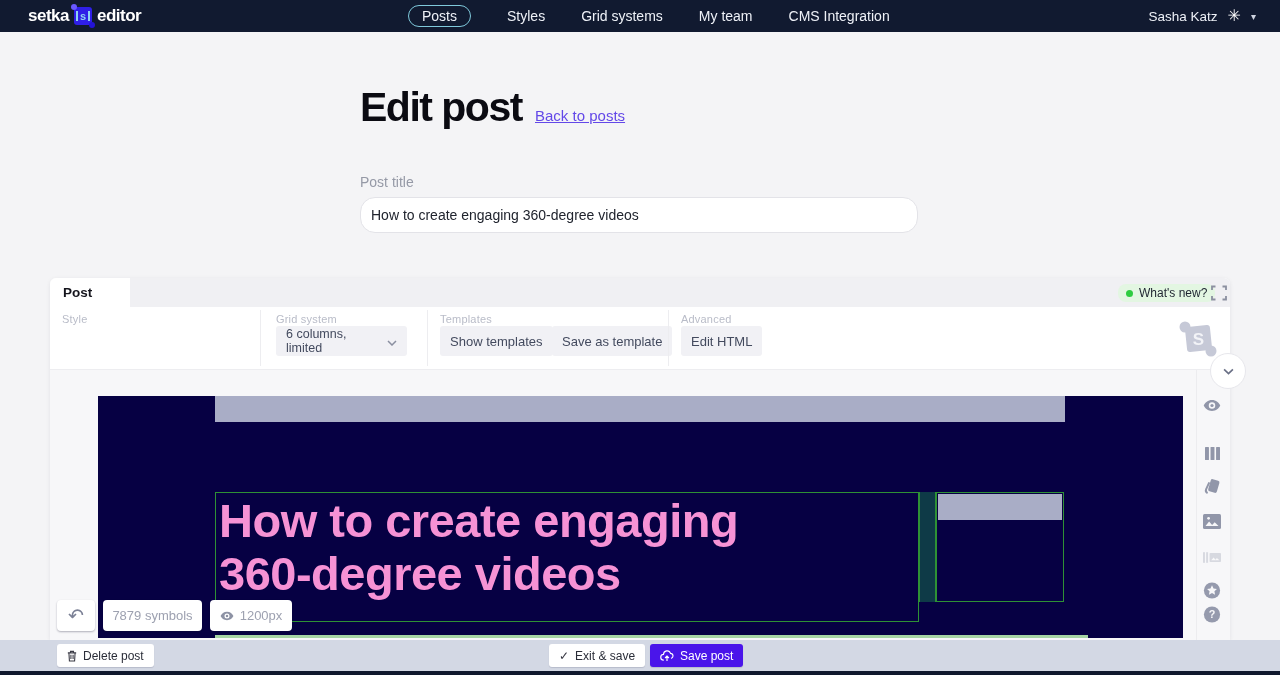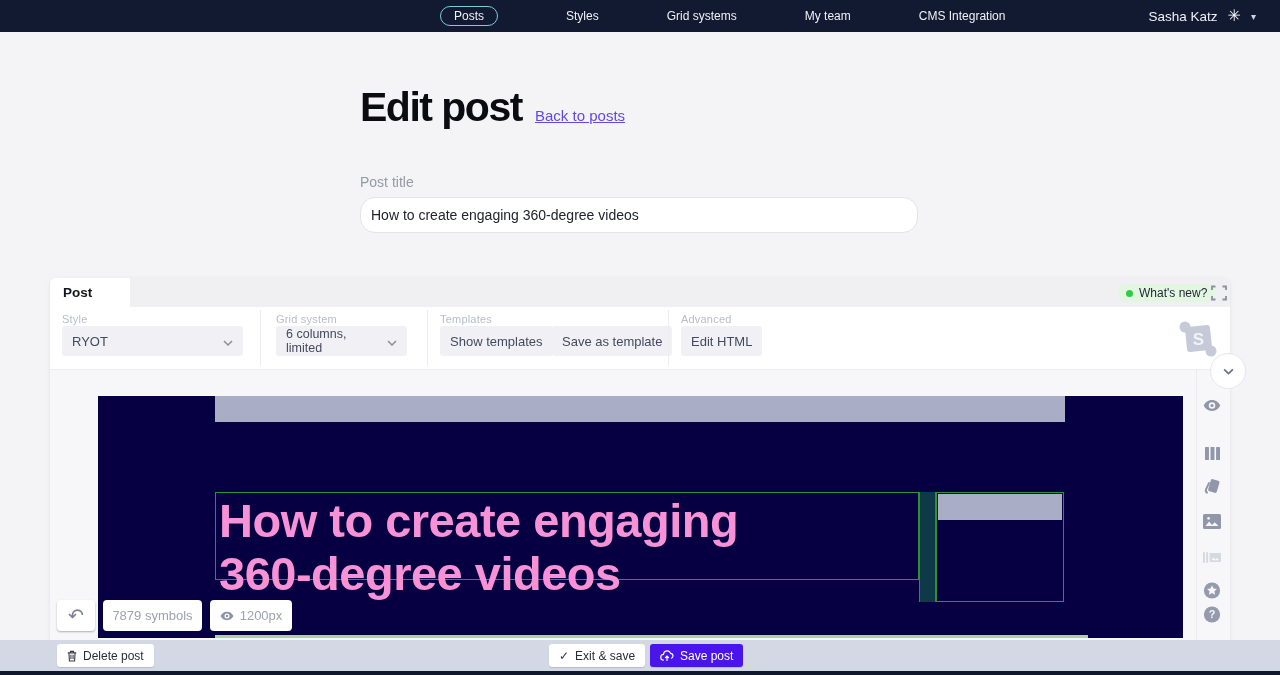--- a/index.html
+++ b/index.html
@@ -10,21 +10,21 @@
   
   .topnav { position:absolute; left:0; top:0; width:1280px; height:32px; background:#111a30; display:flex; align-items:center; }
   .logo { position:absolute; left:28px; top:0; height:32px; display:flex; align-items:center; gap:5px; }
   .logo .word { color:#fff; font-weight:800; font-size:17px; letter-spacing:-0.5px; }
   .logo-mark { position:relative; width:18px; height:18px; background:#2f1fe8; border-radius:3px; display:flex; align-items:center; justify-content:center; gap:2px; }
   .logo-mark .bar { width:1.5px; height:10px; background:#8fd4f2; }
   .logo-mark .s { color:#8fd4f2; font-weight:800; font-size:11px; line-height:1; }
   .logo-mark .dot-tl { position:absolute; left:-3px; top:-3px; width:6px; height:6px; border-radius:50%; background:#6a58ff; }
   .logo-mark .dot-br { position:absolute; right:-3px; bottom:-3px; width:6px; height:6px; border-radius:50%; background:#2413d6; }
   .nav-items { position:absolute; left:408px; top:0; height:32px; display:flex; align-items:center; gap:36px; }
-  .nav-item { color:#eef1f7; font-size:12px; cursor:pointer; white-space:nowrap;margin-left:32px; }
+  .nav-item { color:#eef1f7; font-size:14px; cursor:pointer; white-space:nowrap; }
   .nav-item.active { border:1.5px solid #7fc9db; border-radius:12px; padding:2px 13px; }
   .nav-user { position:absolute; right:24px; top:0; height:32px; display:flex; align-items:center; gap:10px; }
   .nav-user .uname { color:#eef1f7; font-size:13.5px; }
   .gear { color:#fff; font-size:16px; line-height:1; cursor:pointer; }
   .caret { color:#cfd4e0; font-size:10px; cursor:pointer; }
 
   
   .page-title { position:absolute; left:360px; top:84px; font-size:41px; font-weight:900; letter-spacing:-1.5px; color:#0b0b12; }
   .back-link { position:absolute; left:535px; top:107px; font-size:15px; color:#6348e8; text-decoration:underline; cursor:pointer; }
   .pt-label { position:absolute; left:360px; top:174px; font-size:14px; color:#9599a6; }
@@ -46,21 +46,21 @@
   .hdiv { position:absolute; left:0; top:91px; width:1180px; height:1px; background:#ededf0; }
   .s-watermark { position:absolute; left:1128px; top:40px; width:40px; height:40px; }
 
   
   .workspace { position:absolute; left:0; top:92px; width:1180px; height:270px; background:#f7f7f9; overflow:visible; }
   .side-divider { position:absolute; left:1146px; top:0; width:1px; height:270px; background:#ececef; }
   .collapse-circle { position:absolute; left:1160px; top:-17px; width:36px; height:36px; border-radius:50%; background:#fff; border:1px solid #e7e7ec; display:flex; align-items:center; justify-content:center; cursor:pointer; z-index:5; }
 
   .canvas { position:absolute; left:48px; top:26px; width:1085px; height:242px; background:#060043; overflow:hidden; }
   .cv-topbar { position:absolute; left:117px; top:0; width:850px; height:26px; background:#a9adc6; }
-  .cv-textblock { position:absolute; left:117px; top:96px; width:704px; height:88px; border:1px solid #2e9135; cursor:text; }
+  .cv-textblock { position:absolute; left:117px; top:96px; width:704px; height:130px; border:1px solid #2e9135; cursor:text; }
   .cv-heading { padding:1px 0 0 3px; font-size:47px; line-height:53px; font-weight:900; color:#f692d5; letter-spacing:-0.5px; white-space:nowrap; }
   .cv-gutter { position:absolute; left:821px; top:96px; width:17px; height:110px; background:#0e3a47; border-left:1px solid #2e9135; border-right:1px solid #2e9135; }
   .cv-rightblock { position:absolute; left:838px; top:96px; width:128px; height:110px; border:1px solid #2e9135; }
   .cv-rightbar { position:absolute; left:1px; top:1px; width:124px; height:26px; background:#a9adc6; }
   .cv-greenstrip { position:absolute; left:117px; top:239px; width:873px; height:3px; background:#a6d4a4; }
 
   .float-btn { position:absolute; background:#fff; border-radius:4px; box-shadow:0 1px 2px rgba(10,10,40,.3); display:flex; align-items:center; justify-content:center; gap:6px; color:#9da1b0; font-size:13px; cursor:pointer; }
   .undo-btn { left:7px; top:230px; width:38px; height:31px; font-size:19px; color:#7c8196; }
   .symbols-badge { left:53px; top:230px; width:99px; height:31px; cursor:default; }
   .px-badge { left:160px; top:230px; width:82px; height:31px; cursor:default; }
@@ -75,20 +75,31 @@
   .f-exit { left:549px; }
   .f-save { left:650px; background:#4a15ea; color:#fff; }
   .bottom-strip { position:absolute; left:0; top:671px; width:1280px; height:4px; background:#10182d; }
 </style>
 </head>
 <body>
 
 <div id="app">
 
   <div class="topnav">
+    <div class="logo">
+      <span class="word">setka</span>
+      <span class="logo-mark">
+        <span class="bar"></span>
+        <span class="s">s</span>
+        <span class="bar"></span>
+        <span class="dot-tl"></span>
+        <span class="dot-br"></span>
+      </span>
+      <span class="word">editor</span>
+    </div>
     <div class="nav-items">
       <span class="nav-item active">Posts</span>
       <span class="nav-item">Styles</span>
       <span class="nav-item">Grid systems</span>
       <span class="nav-item">My team</span>
       <span class="nav-item">CMS Integration</span>
     </div>
     <div class="nav-user">
       <span class="uname">Sasha Katz</span>
       <span class="gear">✳</span>
@@ -109,28 +120,20 @@
         <span class="wn-txt">What's new?</span>
       </div>
       <div class="fullscreen-btn">
         <svg width="16" height="16" viewBox="0 0 16 16" fill="none" stroke="#8b90a0" stroke-width="1.8">
           <path d="M1 5V1.5h3.5M11.5 1.5H15V5M15 11v3.5h-3.5M4.5 14.5H1V11"></path>
         </svg>
       </div>
     </div>
 
     <div class="tb-label" style="left:12px;">Style</div>
-    <div class="tb-field" style="left:12px; width:181px;">
-      <span>RYOT</span>
-      <span class="chev">
-        <svg width="10" height="6" viewBox="0 0 10 6" fill="none" stroke="#8a8fa0" stroke-width="1.5">
-            <path d="M1 1l4 4 4-4"></path>
-          </svg>
-      </span>
-    </div>
     <div class="vdiv" style="left:210px;"></div>
 
     <div class="tb-label" style="left:226px;">Grid system</div>
     <div class="tb-field" style="left:226px; width:131px;gap:12px;">
       <span style="font-size:12.5px;">6 columns, limited</span>
       <span class="chev">
         <svg width="10" height="6" viewBox="0 0 10 6" fill="none" stroke="#8a8fa0" stroke-width="1.5">
             <path d="M1 1l4 4 4-4"></path>
           </svg>
       </span>

